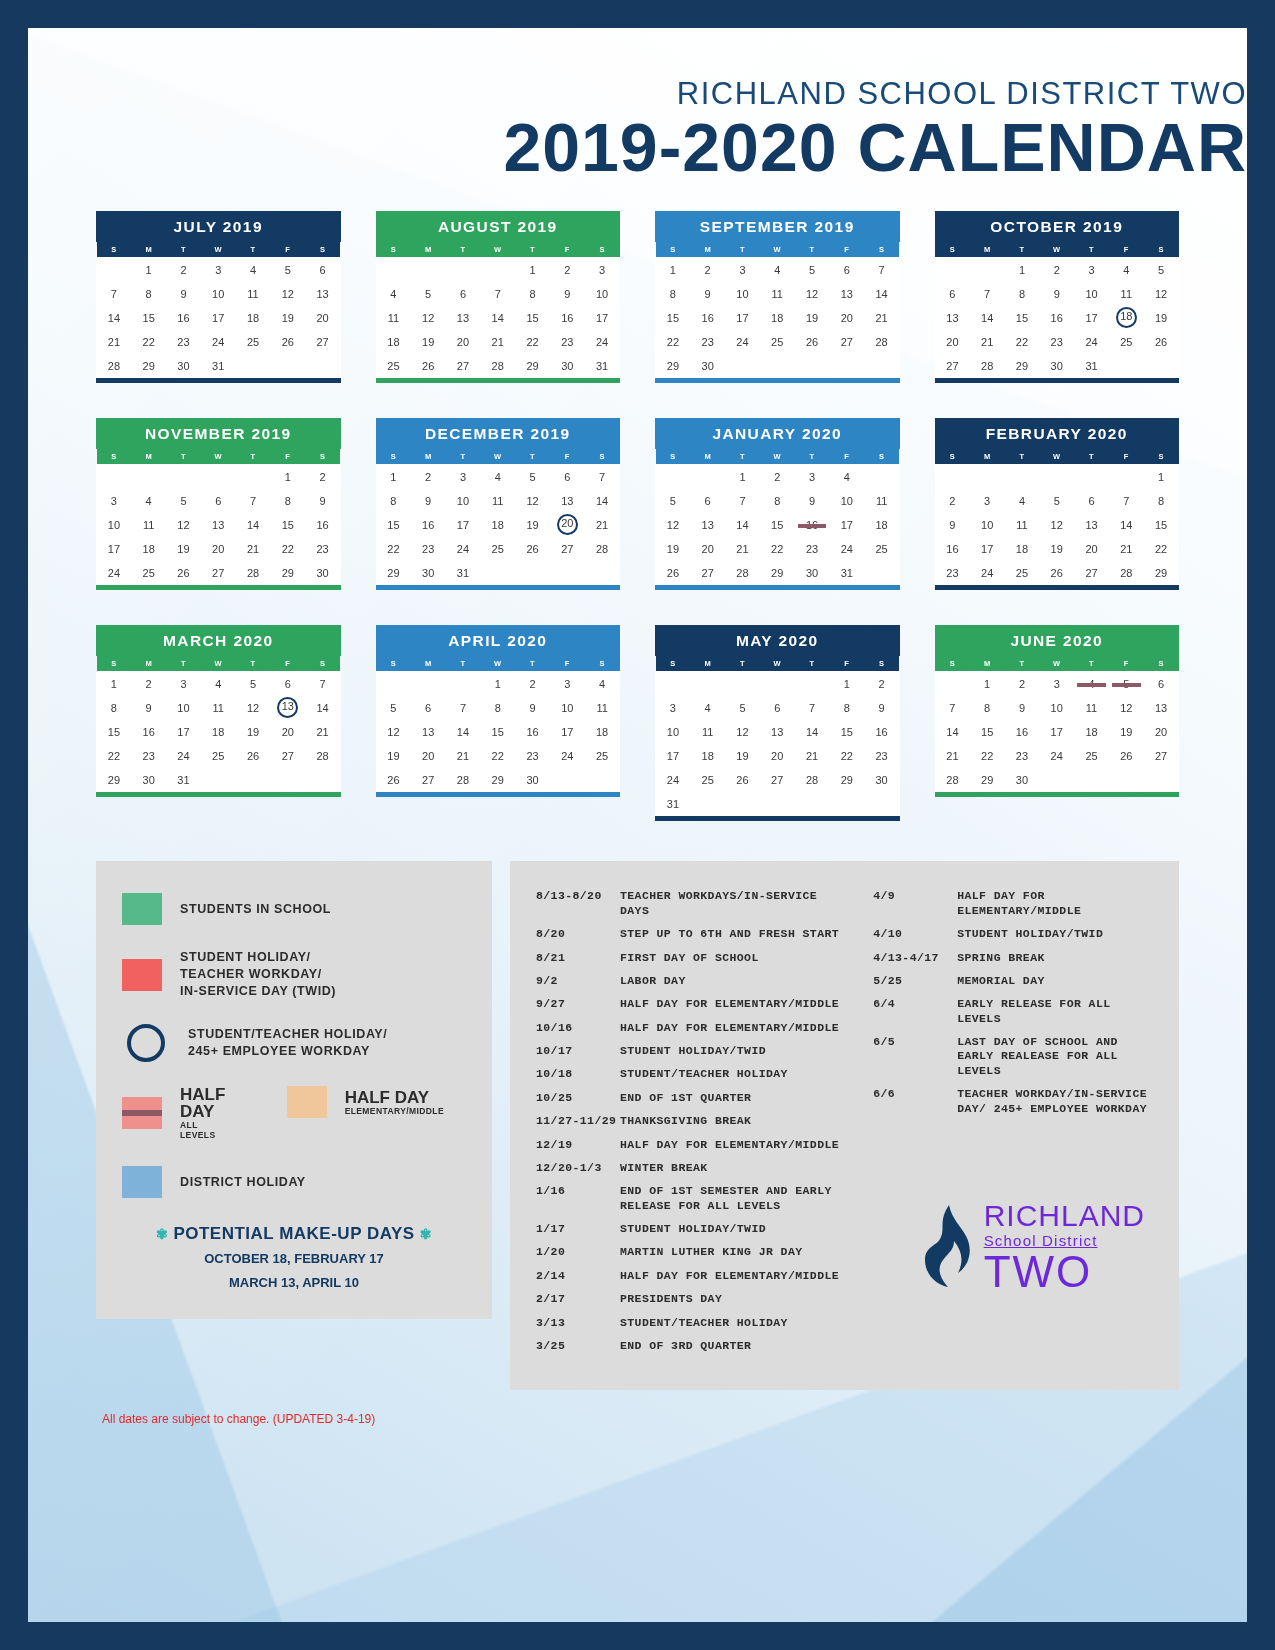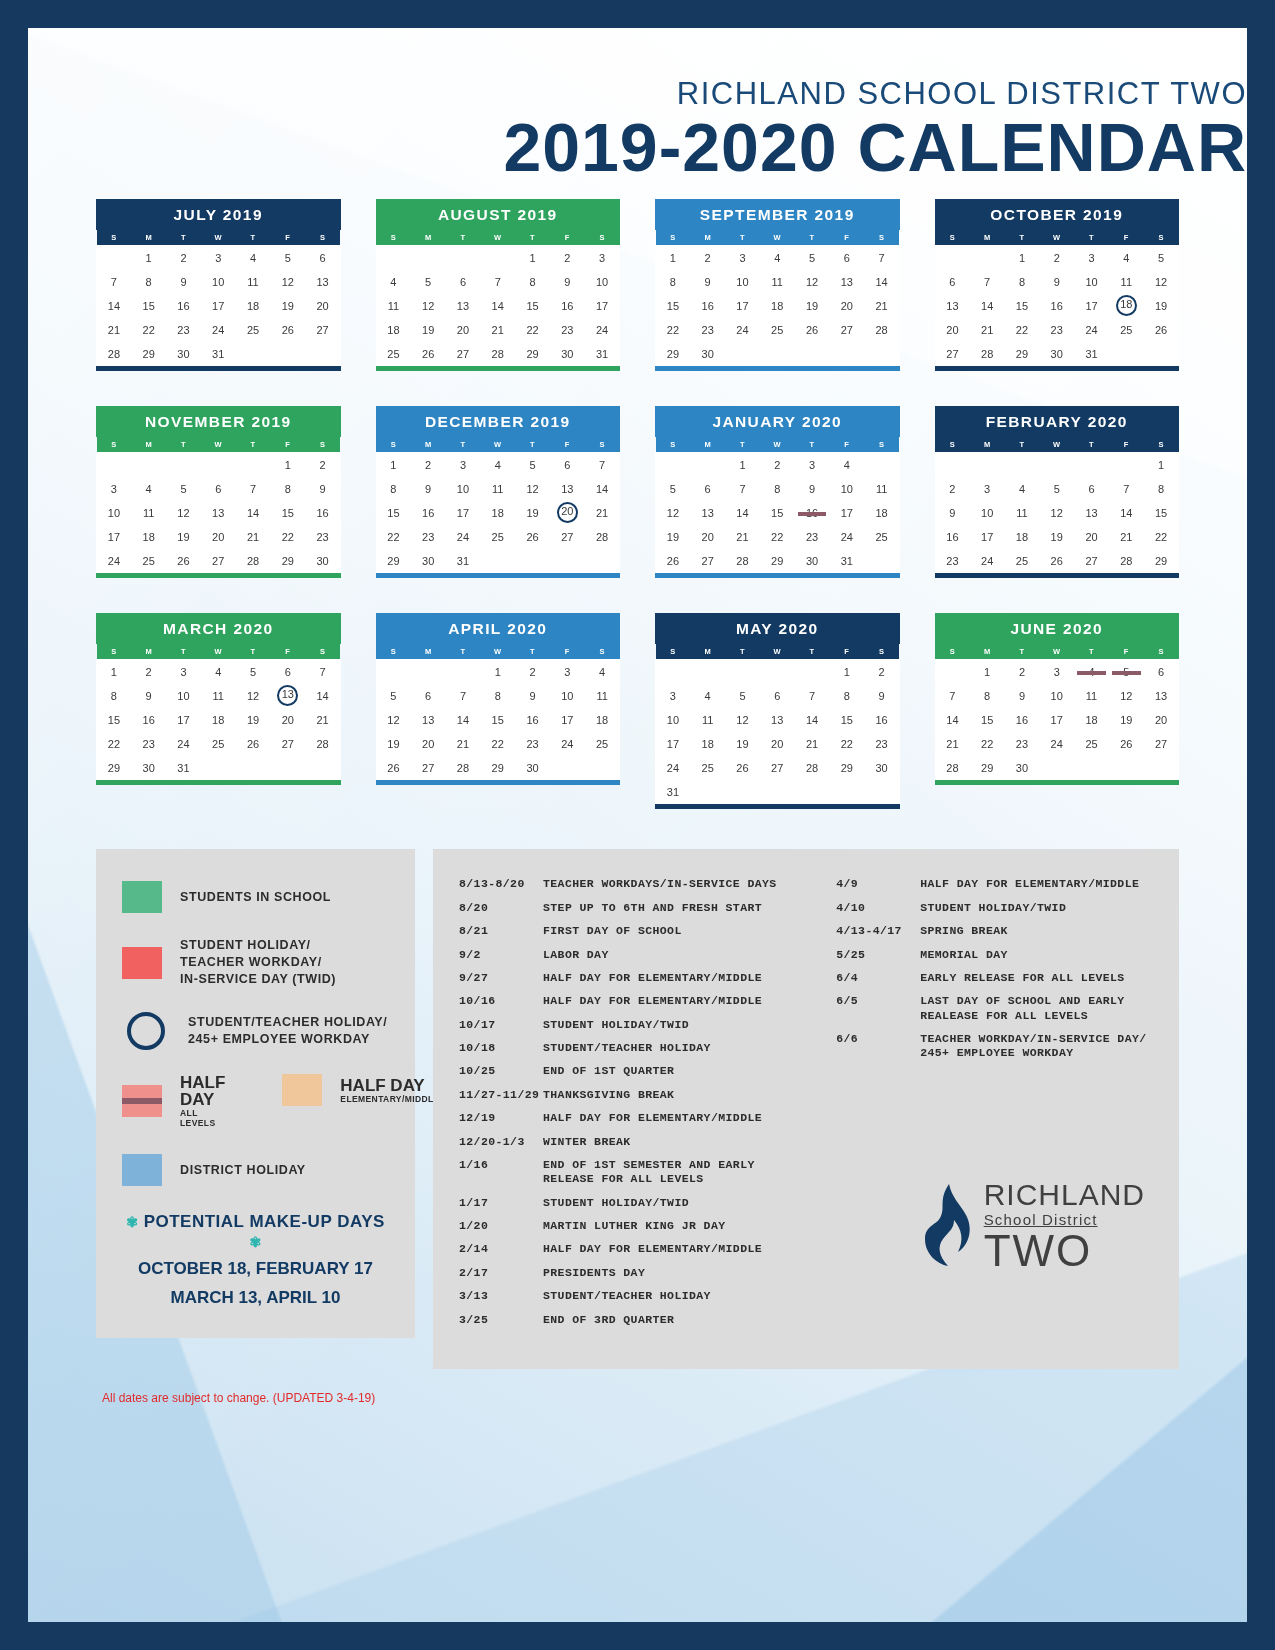--- a/index.html
+++ b/index.html
@@ -36,21 +36,21 @@
   .hdr .district{
     font-size:31px;letter-spacing:1.5px;color:#1a4a78;font-weight:400;
   }
   .hdr .title{
     font-size:68px;font-weight:bold;color:#123a63;letter-spacing:1px;
     margin-top:0;line-height:1.05;
   }
 
   
   .months{
-    margin:16px 68px 0 68px;
+    margin:28px 68px 0 68px;
     display:grid;grid-template-columns:repeat(4,1fr);
     column-gap:28px;row-gap:30px;gap:35px;
   }
   .month{width:100%;}
   .m-title{
     text-align:center;color:#fff;font-weight:bold;font-size:15.5px;
     letter-spacing:1.4px;padding:7px 0 6px;
   }
   table.cal{width:100%;border-collapse:collapse;table-layout:fixed;}
   table.cal th{
@@ -85,21 +85,21 @@
   .th-navy th{background:#123a63;}
   .th-green th{background:#2fa45e;}
   .th-blue th{background:#2e85c3;}
   .f-navy{background:#123a63;}
   .f-green{background:#2fa45e;}
   .f-blue{background:#2e85c3;}
 
   
   .lower{margin:40px 68px 0 68px;display:flex;gap:18px;align-items:flex-start;}
   .legend{
-    width:319px;background:#dcdcdc;padding:32px 26px 28px 26px;box-sizing:border-box;
+    width:396px;background:#dcdcdc;padding:32px 26px 28px 26px;box-sizing:border-box;
   }
   .lg-row{display:flex;align-items:center;margin-bottom:24px;}
   .sw{width:40px;height:32px;margin-right:18px;flex:0 0 auto;}
   .sw.green{background:#55b98a;}
   .sw.red{background:#f0615f;}
   .sw.tan{background:#f0c79a;}
   .sw.blue{background:#7fb2d9;}
   .sw.ring{
     background:transparent;border:4px solid #123a63;border-radius:50%;
     width:30px;height:30px;margin-left:5px;margin-right:23px;
@@ -111,38 +111,38 @@
   .lg-text{font-size:12.5px;color:#2c2c2c;letter-spacing:.6px;line-height:1.35;font-weight:bold;}
   .halfday-row{display:flex;align-items:flex-start;margin-bottom:26px;gap:35px;}
   .hd-block{display:flex;align-items:center;margin-right:22px;}
   .hd-label{font-size:17px;font-weight:bold;color:#2c2c2c;line-height:1;}
   .hd-sub{font-size:8.5px;font-weight:bold;color:#2c2c2c;letter-spacing:.4px;}
   .makeup{
     text-align:center;margin-top:26px;color:#123a63;
   }
   .makeup .mk-title{font-size:17px;font-weight:bold;letter-spacing:.5px;}
   .makeup .star{color:#2fb5b0;font-size:14px;}
-  .makeup .mk-line{font-size:17px;font-weight:bold;margin-top:6px;line-height:1.35;}
+  .makeup .mk-line{font-size:13px;font-weight:bold;margin-top:6px;line-height:1.35;}
   .disclaimer{
     color:#e12b2b;font-size:12px;line-height:1.25;margin:22px 0 0 6px;
   }
   .dates{
     flex:1;background:#dcdcdc;padding:28px 26px;box-sizing:border-box;min-height:520px;
     position:relative;
   }
   .dates-cols{display:flex;gap:34px;font-family:Liberation Mono, monospace;}
   .dcol{display:flex;flex-direction:column;}
   .dcol.left{width:52%;}
   .dcol.right{width:48%;}
   .drow{display:flex;margin-bottom:9px;}
   .d-date{width:84px;flex:0 0 auto;font-size:11.5px;font-weight:bold;color:#2c2c2c;letter-spacing:.4px;}
   .d-desc{font-size:11.5px;font-weight:bold;color:#2c2c2c;letter-spacing:.4px;line-height:1.25;}
   .logo{
     position:absolute;right:34px;bottom:96px;display:flex;align-items:center;
-    color:#404040;
+    color:#6d28d9;
   }
   .logo .flame{margin-right:10px;}
   .logo .l1{font-size:30px;letter-spacing:1px;line-height:1;}
   .logo .l2{font-size:15px;letter-spacing:1.2px;line-height:1.3;text-decoration:underline;}
   .logo .l3{font-size:44px;letter-spacing:2px;line-height:1;font-weight:400;}
 </style>
 </head>
 <body>
 
 <div class="page">

